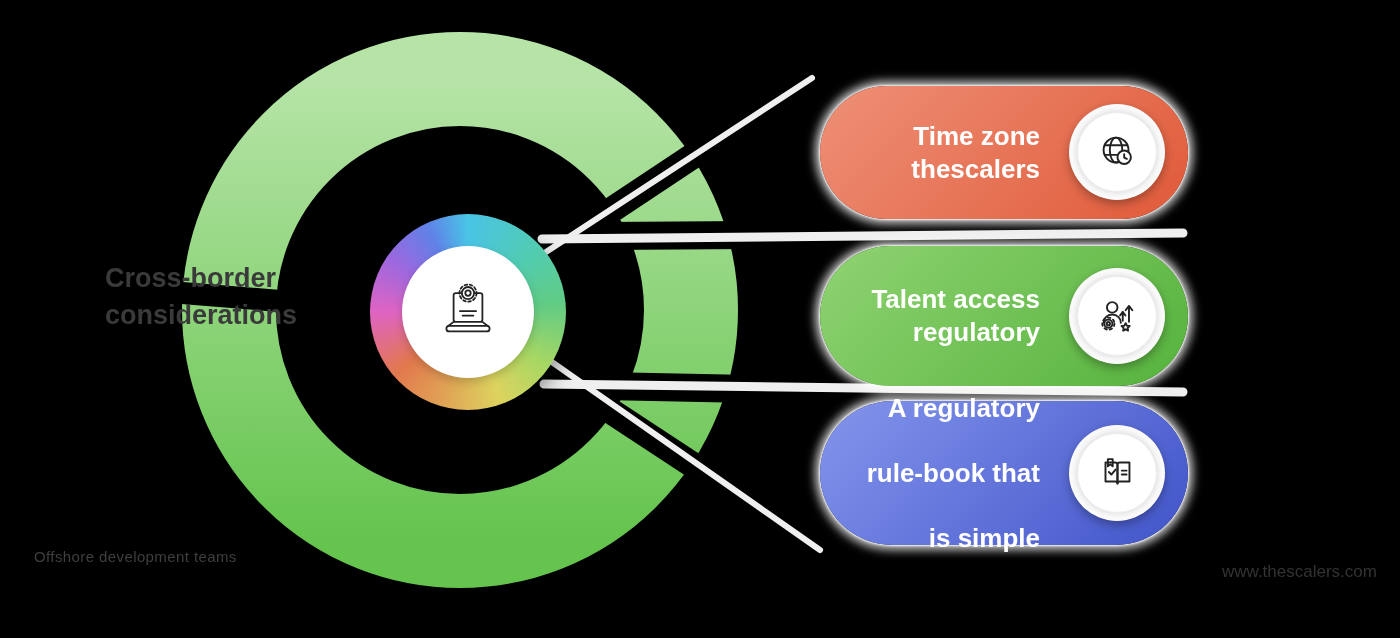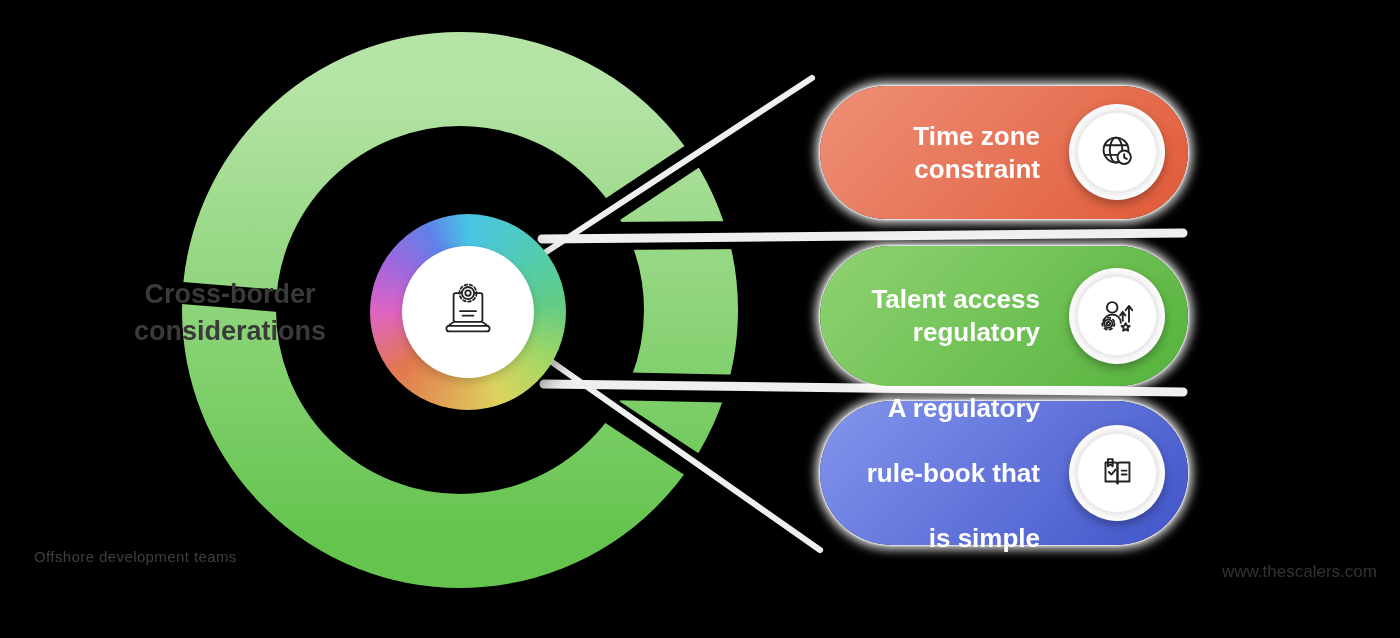--- a/index.html
+++ b/index.html
@@ -10,22 +10,22 @@
   
   .rainbow{position:absolute;left:370px;top:214px;width:196px;height:196px;border-radius:50%;
     background:conic-gradient(from 0deg,
       #49c4e6 0deg,#52ccae 50deg,#62cc84 85deg,#a8d763 125deg,#ddd35f 160deg,
       #e0a455 195deg,#e2784e 230deg,#df64c3 270deg,#9b68df 305deg,#5f82e8 335deg,#49c4e6 360deg);
     box-shadow:0 10px 22px rgba(0,0,0,.45);}
   .hub{position:absolute;left:32px;top:32px;width:132px;height:132px;border-radius:50%;background:#fff;
     display:flex;align-items:center;justify-content:center;box-shadow:0 4px 10px rgba(0,0,0,.18);}
 
   
-  .left-label{position:absolute;left:105px;top:260px;width:250px;text-align:center;
-    color:#3a3a3a;font-weight:700;font-size:27px;line-height:37px;margin-top:16px;}
+  .left-label{position:absolute;left:105px;top:260px;width:250px;text-align:left;
+    color:#3a3a3a;font-weight:700;font-size:27px;line-height:37px;}
   .footer-logo{position:absolute;left:34px;top:548px;color:#3f3f3f;}
   .footer-logo .l1{font-size:28px;font-weight:700;line-height:32px;}
   .footer-logo .l2{font-size:15px;font-weight:400;letter-spacing:.4px;}
   .watermark{position:absolute;left:1222px;top:562px;color:#333;font-size:17px;font-weight:400;}
 
   
   .pill{position:absolute;left:820px;width:368px;border-radius:80px;color:#fff;
     display:flex;flex-direction:column;justify-content:center;align-items:flex-end;
     padding-right:148px;box-sizing:border-box;
     font-weight:700;font-size:26px;line-height:33px;text-align:right;
@@ -87,21 +87,21 @@
     </div>
   </div>
 
   <div class="left-label">
     <div>Cross-border</div>
     <div>considerations</div>
   </div>
 
   <div class="pill pill1">
     <span>Time zone</span>
-    <span>constraint</span>
+    <span>thescalers</span>
   </div>
   <div class="badge b1">
     <div class="badge-in">
       <svg class="icon" width="46" height="46" viewBox="0 0 48 48">
         <circle cx="23" cy="22" r="13"></circle>
         <ellipse cx="23" cy="22" rx="6.5" ry="13"></ellipse>
         <path d="M11.5 17h23 M11.5 27h23"></path>
         <circle cx="31.5" cy="29.5" r="7" fill="#fff"></circle>
         <path d="M31.5 26.2v3.6l2.8 1.4"></path>
       </svg>

